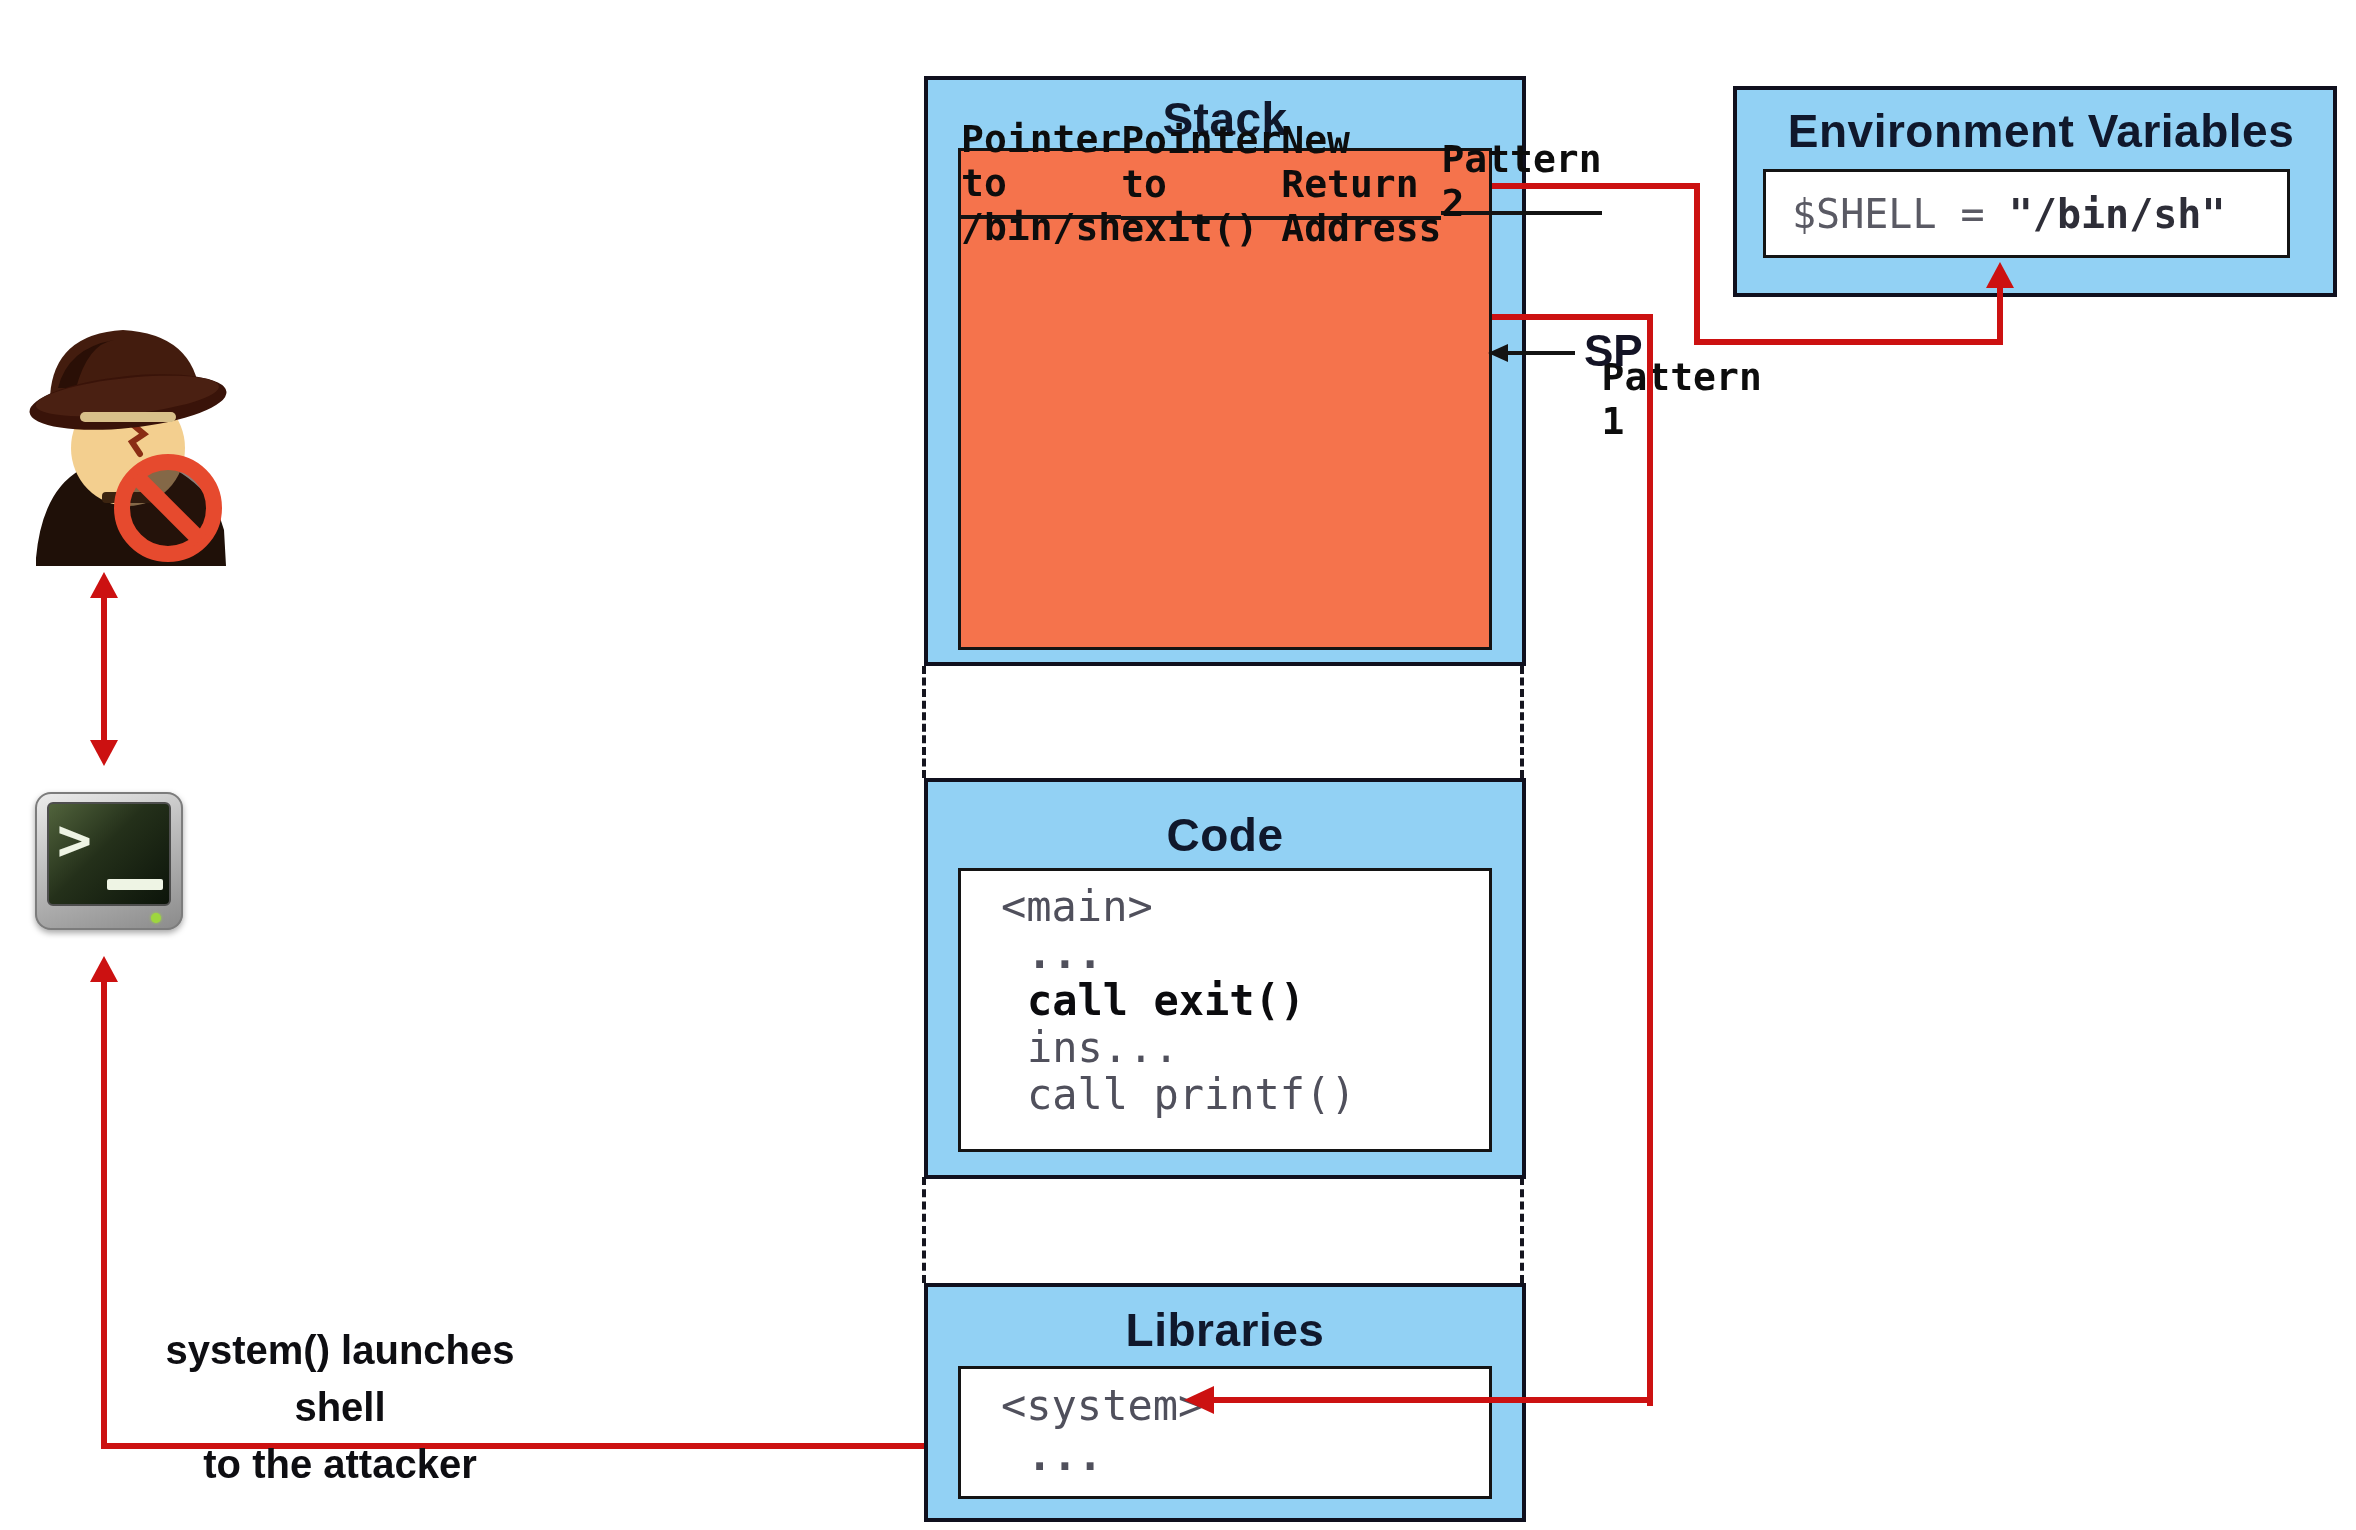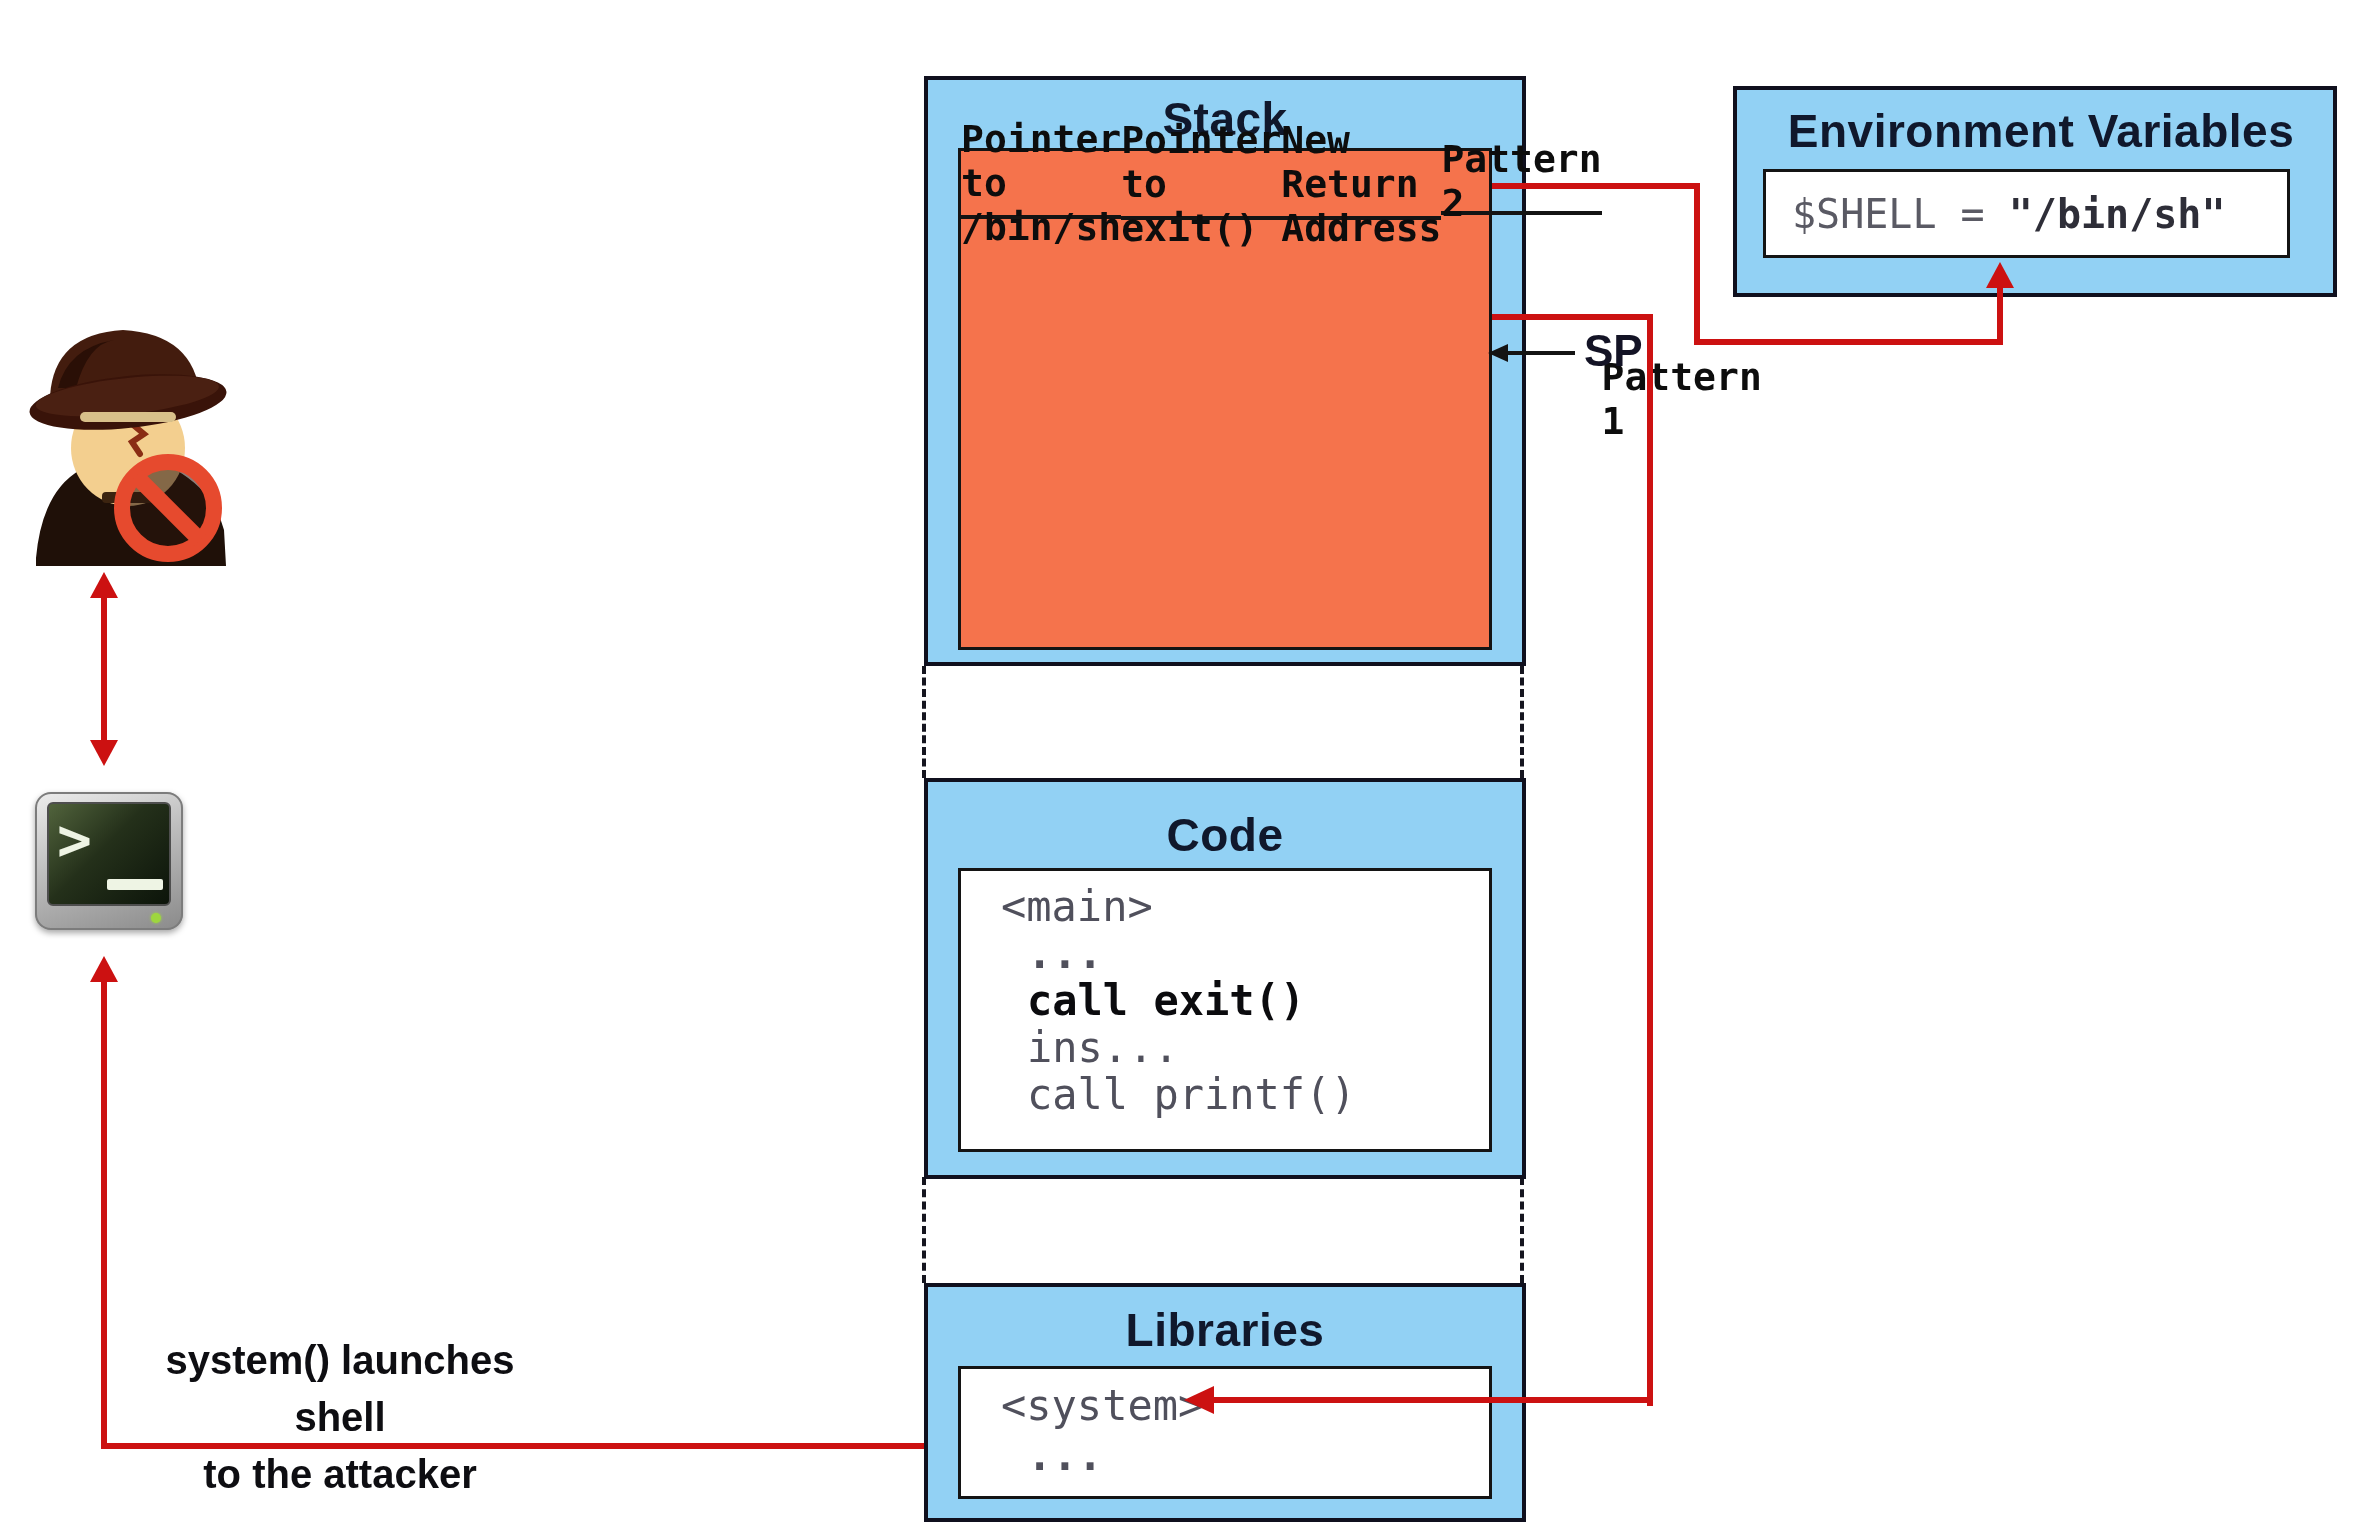--- a/index.html
+++ b/index.html
@@ -43,21 +43,21 @@
   .kline{position:absolute;background:#141414;}
   .arr{position:absolute;width:0;height:0;}
   .arr.up-red{border-left:14px solid transparent;border-right:14px solid transparent;border-bottom:26px solid #cc1111;}
   .arr.down-red{border-left:14px solid transparent;border-right:14px solid transparent;border-top:26px solid #cc1111;}
   .arr.left-red{border-top:14px solid transparent;border-bottom:14px solid transparent;border-right:30px solid #cc1111;}
   .arr.left-black{border-top:9px solid transparent;border-bottom:9px solid transparent;border-right:20px solid #141414;}
   .dash{position:absolute;width:0;border-left:4px dashed #15151f;}
   
   .sp-label{position:absolute;font-weight:bold;font-size:44px;color:#131325;}
   .note{
-    position:absolute;text-align:center;font-weight:bold;font-size:40px;line-height:57px;color:#0e0e12;margin-top:10px;
+    position:absolute;text-align:center;font-weight:bold;font-size:40px;line-height:57px;color:#0e0e12;
   }
   
   .terminal{
     position:absolute;box-sizing:border-box;border-radius:16px;
     background:linear-gradient(160deg,#ededed 0%,#bdbdbd 45%,#8a8a8a 100%);
     box-shadow:0 3px 6px rgba(0,0,0,0.35), inset 0 0 0 2px #7c7c7c;
   }
   .terminal .screen{
     position:absolute;left:12px;right:12px;top:10px;bottom:24px;border-radius:6px;
     background:linear-gradient(135deg,#51633c 0%,#24301a 45%,#0c140a 100%);

